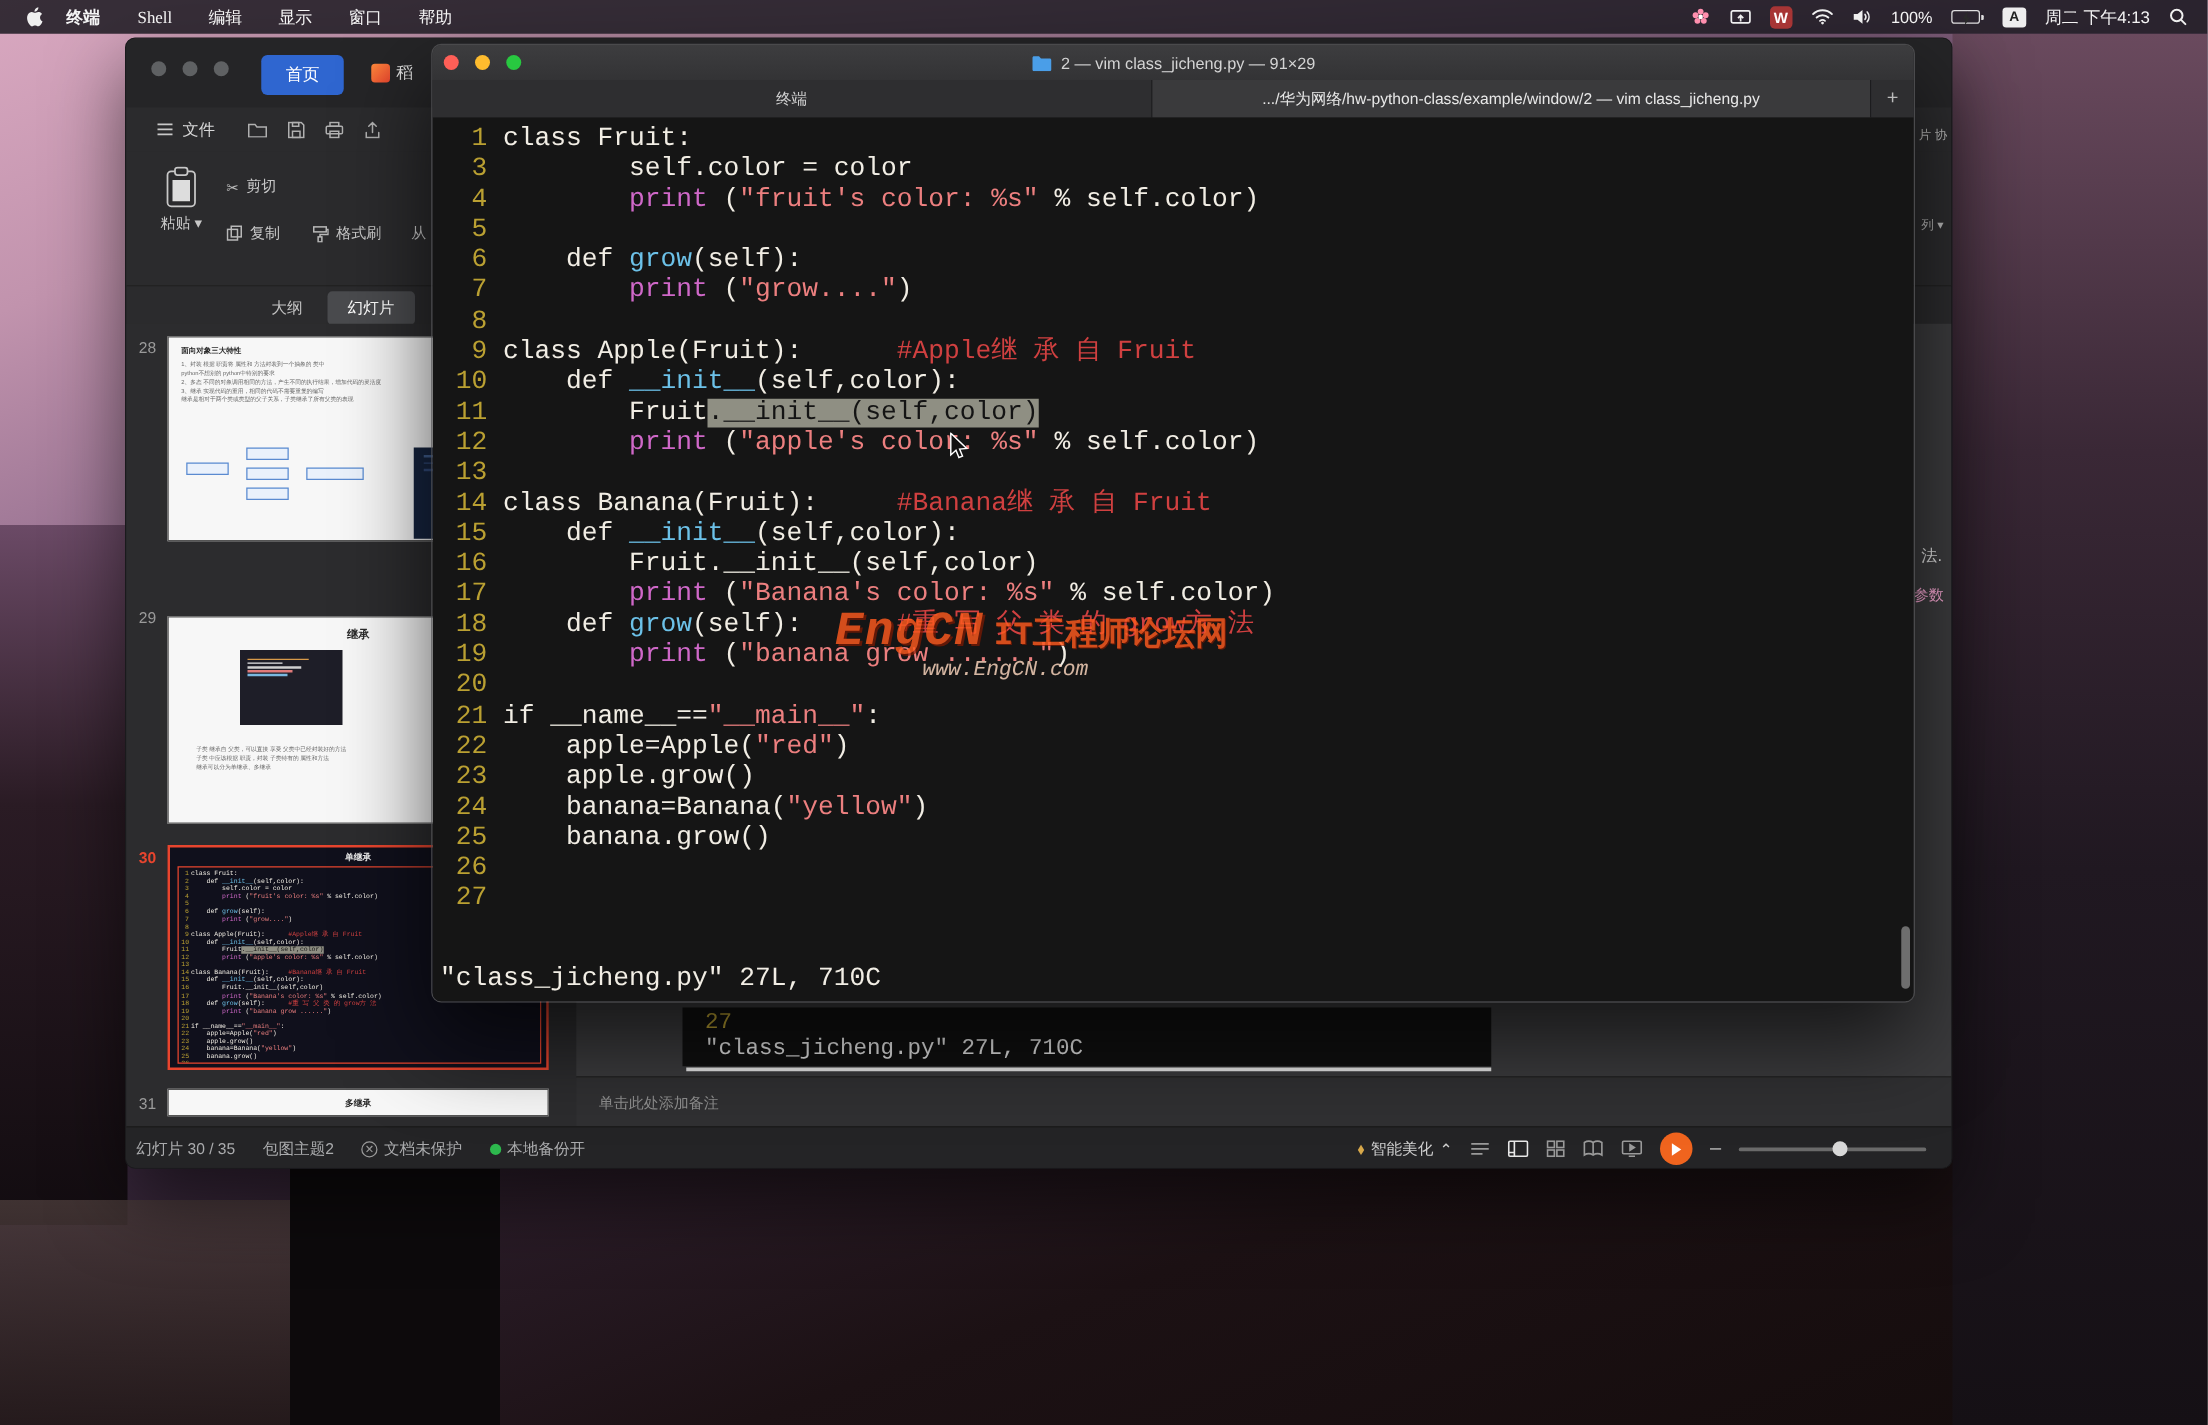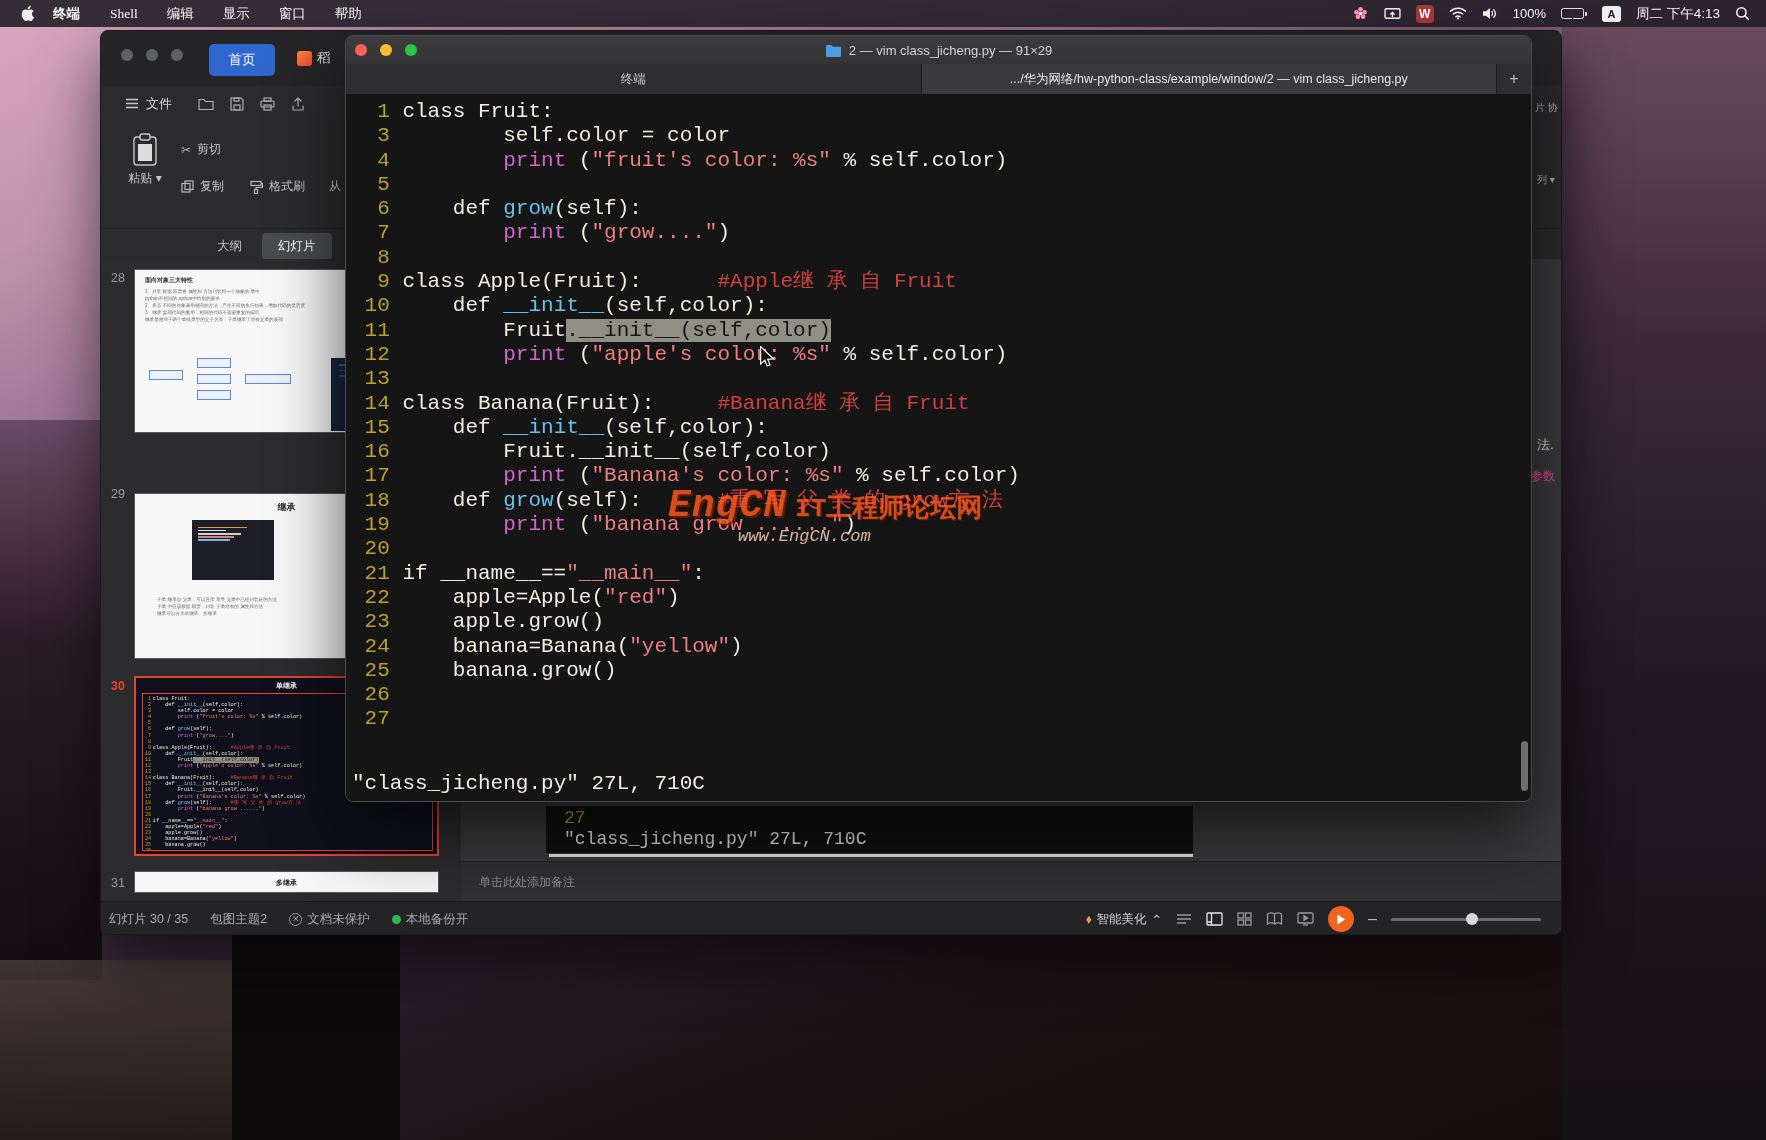--- a/index.html
+++ b/index.html
@@ -372,21 +372,21 @@
 
   <div class="main-area"></div>
 
   <div class="slide-strip">
     <div><span class="num">27</span></div>
     <div><span class="st">"class_jicheng.py" 27L, 710C</span></div>
   </div>
   <div class="slide-line"></div>
 
   <span class="frag" style="left:1436px; top:405px; color:#e0e0e0; font-size:13px;">法.</span>
-  <span class="frag" style="left:1430px; top:437px; color:#ec4899; font-size:12px;">参数</span>
+  <span class="frag" style="left:1430px; top:437px; color:#f9a8d4; font-size:12px;">参数</span>
 
   <div class="notes">
     <span>单击此处添加备注</span>
   </div>
 
   <div class="statusbar">
     <span class="sb-left">
       <span>幻灯片 30 / 35</span>
       <span>包图主题2</span>
       <span class="sb-item">

